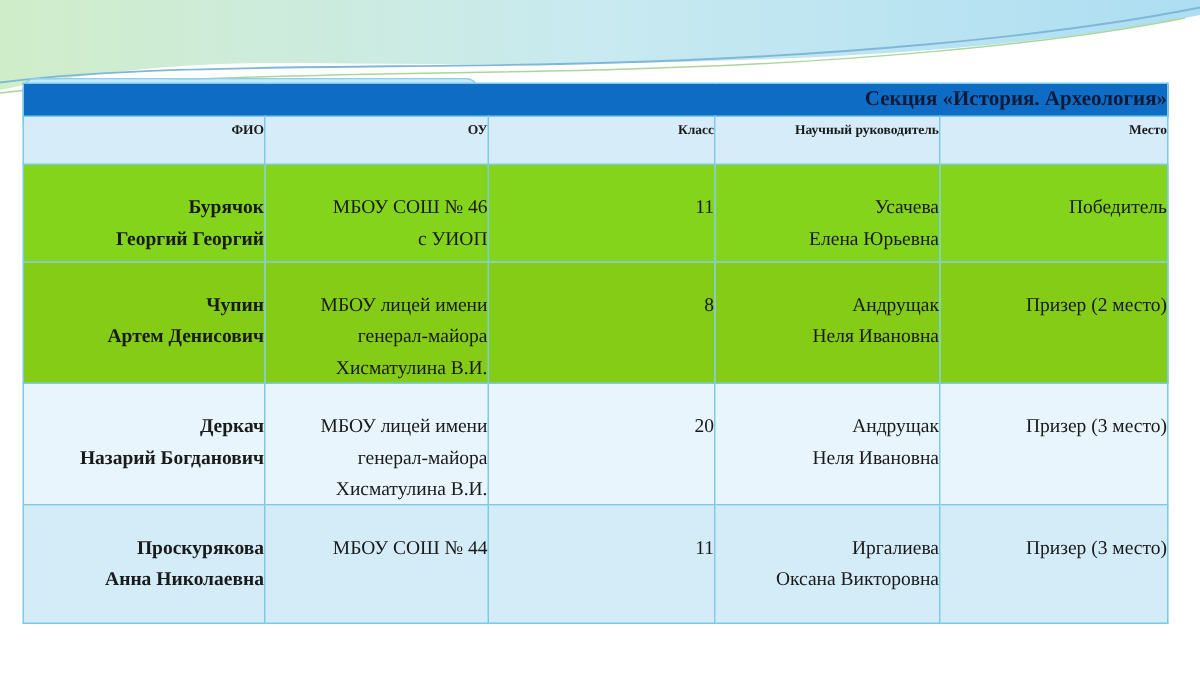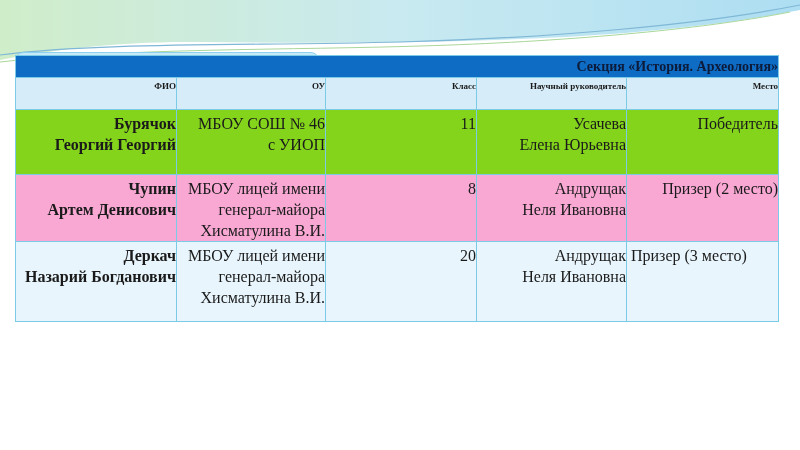--- a/index.html
+++ b/index.html
@@ -6,27 +6,27 @@
   body { width:800px; height:450px; position:relative; overflow:hidden; background:#ffffff; font-family:"Liberation Serif", serif; }
   .bg-swoosh { position:absolute; left:0; top:0; width:800px; height:90px; }
   .title-box { position:absolute; left:15px; top:8px; width:302px; height:36px; border-radius:8px;
     background:linear-gradient(180deg,#c7eaf8 0%,#a6dcf3 100%); border:1px solid #8ccfee;
     display:flex; align-items:center; justify-content:center;margin-top:44px; }
   .title-text { font-weight:bold; font-size:19px; color:#111; }
   table { position:absolute; left:15px; top:55px; width:763px; border-collapse:collapse; table-layout:fixed; }
   td, th { border:1.5px solid #7ccbe6; vertical-align:top; text-align:right; color:#1a1a1a; padding:0; }
   .section-row th { background:#0f6cc4; height:21px; font-weight:bold; font-size:14px; color:#0d1b3a; vertical-align:middle; }
   .head-row th { background:#d6ecf8; height:28px; font-size:9px; font-weight:bold; padding-top:3px; }
-  .row td { font-size:16px; line-height:21px; padding-top:3px; }
+  .row td { font-size:13px; line-height:21px; padding-top:17px; }
   .row .name { font-weight:bold; }
   .row.winner td { background:#84d41c; }
-  .row.r1 td { background:#f9a8d4;margin-left:48px; }
+  .row.r1 td { background:#84cc16;margin-left:48px; }
   .row.r2 td { background:#e8f5fc; }
   .row.r3 td { background:#d4ebf8; }
-  .left { text-align:left; padding-left:4px; }
+  .left { text-align:right; padding-left:4px; }
 </style>
 </head>
 <body>
 
 <svg class="bg-swoosh" viewBox="0 0 800 90" preserveAspectRatio="none">
   <defs>
     <linearGradient id="g1" x1="0" y1="0" x2="1" y2="0">
       <stop offset="0" stop-color="#c8eac0"></stop>
       <stop offset="0.5" stop-color="#bfe6ee"></stop>
       <stop offset="1" stop-color="#9fd8f0"></stop>
@@ -107,14 +107,29 @@
           <div>Хисматулина В.И.</div>
         </td>
     <td>20</td>
     <td>
           <div>Андрущак</div>
           <div>Неля Ивановна</div>
         </td>
     <td class="left">Призер (3 место)</td>
   </tr>
 
+  <tr class="row r3" style="height:79px">
+    <td class="name">
+          <div>Проскурякова</div>
+          <div>Анна Николаевна</div>
+        </td>
+    <td>
+          <div>МБОУ СОШ № 44</div>
+        </td>
+    <td>11</td>
+    <td>
+          <div>Иргалиева</div>
+          <div>Оксана Викторовна</div>
+        </td>
+    <td class="left">Призер (3 место)</td>
+  </tr>
 </tbody>
   </table>
 
 </body></html>

